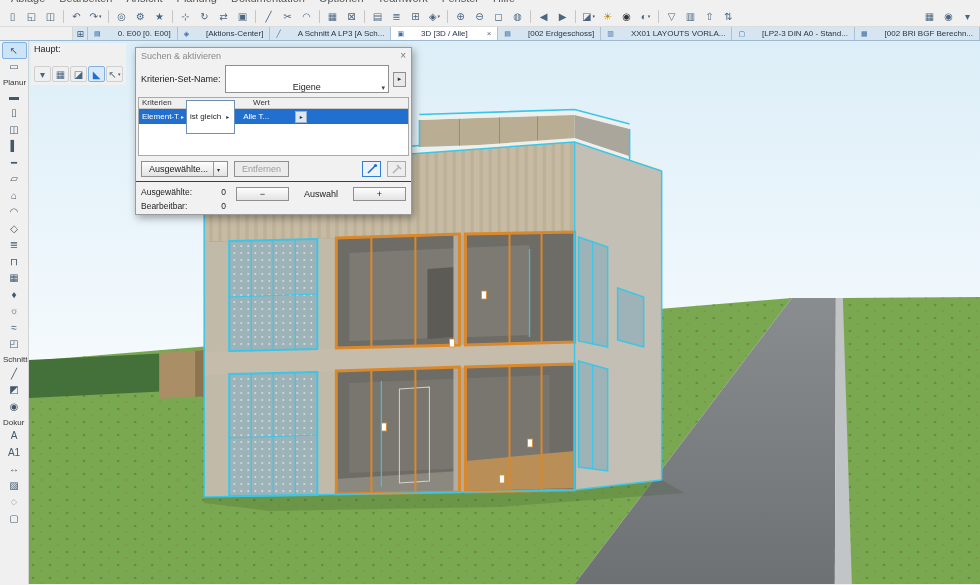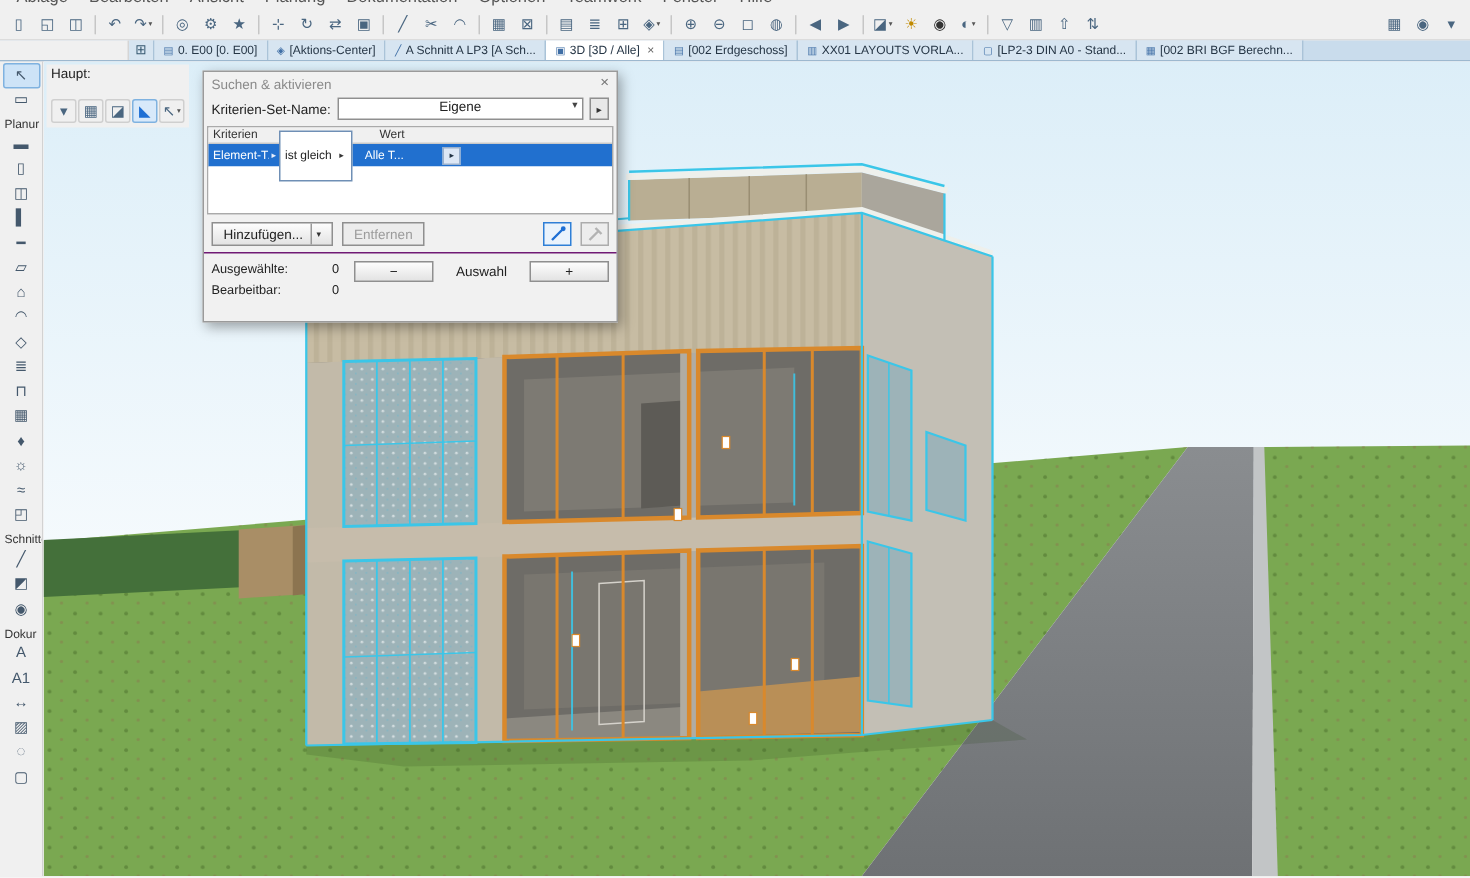--- a/index.html
+++ b/index.html
@@ -16,21 +16,21 @@
 .toolbar .tbtn{min-width:19px;height:17px;display:flex;align-items:center;justify-content:center;font-size:10px;color:#4a6680;border-radius:2px;flex:none}
 .toolbar .sep{min-width:1px;width:1px;height:13px;background:#c6c6c6;margin:0 3px}
 .caret::after{content:"▾";font-size:5px;color:#555;margin-left:1px}
 .toolbar-right{margin-left:auto;display:flex}
 
 
 .tabbar{height:14px;background:#c9dcec;display:flex;align-items:stretch;border-bottom:1px solid #9db8cf}
 .tab-spacer{width:86px;background:#f0f0f0;border-right:1px solid #d5d5d5}
 .tab-overview{width:17px;display:flex;align-items:center;justify-content:center;font-size:9px;color:#35576f;background:#d7e5f1;border-right:1px solid #aac3d8}
 .tabs{display:flex}
-.tab{display:flex;align-items:center;gap:3px;padding:0 6px;font-size:8px;color:#253545;background:#d7e5f1;border-right:1px solid #aac3d8;white-space:nowrap}
+.tab{display:flex;align-items:center;gap:17px;padding:0 6px;font-size:8px;color:#253545;background:#d7e5f1;border-right:1px solid #aac3d8;white-space:nowrap}
 .tab .tab-icon{font-size:7px;color:#3f6ea5}
 .tab .tab-close{font-size:8px;color:#666;margin-left:2px}
 .tab .tab-close:empty{display:none}
 .tab.active{background:#ffffff}
 
 
 .main{display:flex;height:543px}
 .toolbox{width:29px;background:#f0f0f0;border-right:1px solid #d2d2d2;display:flex;flex-direction:column;align-items:center;padding-top:1px;overflow:hidden}
 .toolbox .tool{width:25px;height:16.5px;display:flex;align-items:center;justify-content:center;font-size:10px;color:#44586c;border:1px solid transparent;border-radius:2px;flex:none}
 .toolbox .tool.selected{background:#cde3f7;border-color:#7fb2e0}
@@ -44,21 +44,21 @@
 .haupt-row{display:flex;gap:1px;align-items:center}
 .haupt-row .hbtn{width:17px;height:16px;display:flex;align-items:center;justify-content:center;font-size:10px;color:#4a6680;background:#f0f0f0;border:1px solid #cfcfcf;border-radius:2px}
 .haupt-row .hbtn.active{background:#d8e9fa;border-color:#7fb2e0;color:#1e6fd4}
 
 
 .dialog{position:absolute;left:135px;top:47px;width:277px;height:168px;background:#f1f1f1;border:1px solid #9a9a9a;box-shadow:2px 3px 8px rgba(0,0,0,.35);z-index:30;font-size:9px;color:#222}
 .dlg-title{height:15px;display:flex;align-items:center;padding:0 5px;color:#8a8a8a}
 .dlg-close{margin-left:auto;color:#777;font-size:10px}
 .dlg-row{display:flex;align-items:center;padding:2px 5px 4px 5px;gap:4px}
 .lbl{white-space:nowrap}
-.combo{flex:1;height:15px;background:#fff;border:1px solid #8f8f8f;display:flex;align-items:flex-start;justify-content:center;gap:4px;position:relative}
+.combo{flex:1;height:28px;background:#fff;border:1px solid #8f8f8f;display:flex;align-items:flex-end;justify-content:center;gap:4px;position:relative}
 .combo .cmb-ar{position:absolute;right:3px;font-size:7px;color:#444}
 .flyout{width:13px;height:15px;background:#e8e8e8;border:1px solid #8f8f8f;font-size:7px;color:#333;display:flex;align-items:center;justify-content:center}
 .dlg-table{margin:0 2px;background:#fff;border:1px solid #aaa}
 .thead{display:flex;height:11px;background:#f0f0f0;border-bottom:1px solid #c9c9c9;font-size:8px;color:#333}
 .thead .c1{width:114px;padding-left:3px}
 .trow{display:flex;align-items:center;height:15px;font-size:8px}
 .trow.selected{background:#2170cf;color:#fff}
 .cell-crit{width:40px;padding-left:3px;overflow:hidden;white-space:nowrap}
 .mini-ar{font-size:6px;margin:0 2px;color:#e8eefb}
 .op-box{height:12px;background:#fff;color:#222;border:1px solid #6f8fb5;display:flex;align-items:center;padding:16px 3px;gap:3px;font-size:8px;margin-right:8px}
@@ -407,21 +407,21 @@
           <span>ist gleich</span>
           <span class="mini-ar">▸</span>
         </div>
         <span class="cell-val">Alle T...</span>
         <div class="val-flyout">▸</div>
       </div>
       <div class="tempty"></div>
     </div>
     <div class="dlg-buttons">
       <div class="btn">
-        <span>Hinzufügen...</span>
+        <span>Ausgewählte...</span>
         <span class="btn-caret">▾</span>
       </div>
       <div class="btn disabled">Entfernen</div>
       <span class="spacer"></span>
       <div class="icon-btn active">
         <svg width="12" height="12" viewBox="0 0 12 12">
           <path d="M2,10 L7,5 M7,5 L9,3" stroke="#1e6fd4" stroke-width="1.6" fill="none"></path>
           <circle cx="9.5" cy="2.5" r="1.6" fill="#1e6fd4"></circle>
         </svg>
       </div>

